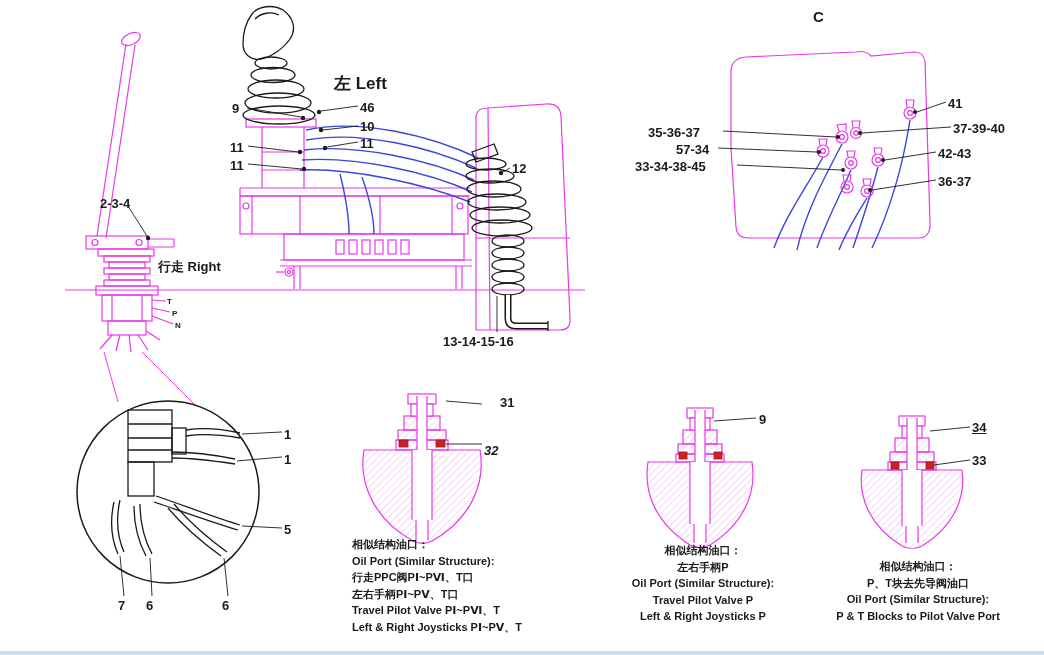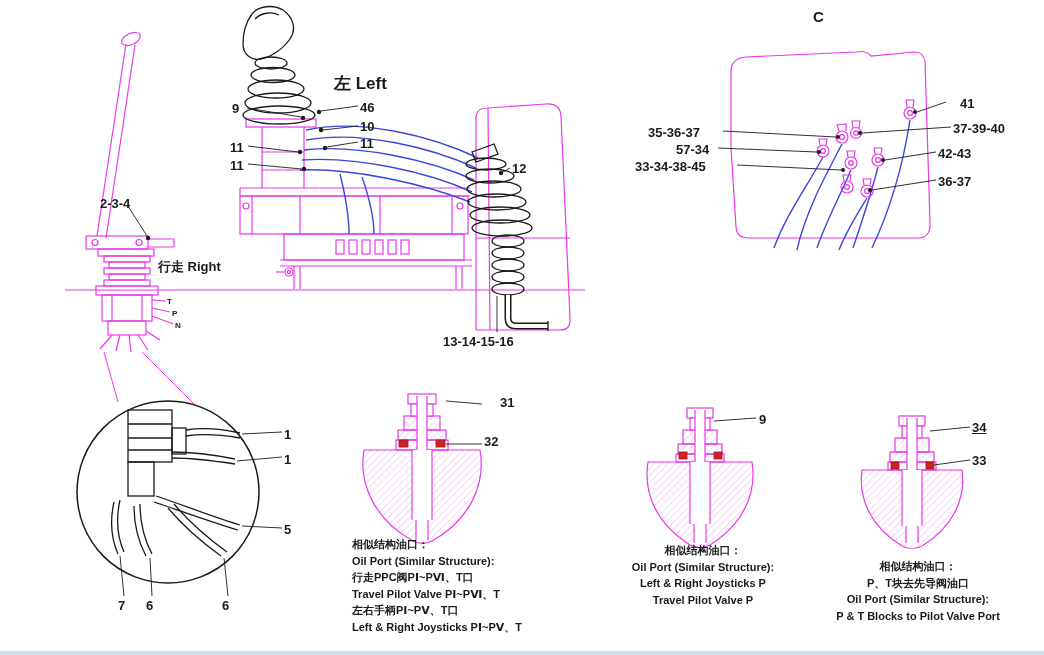--- a/index.html
+++ b/index.html
@@ -289,48 +289,49 @@
   <div class="lbl tiny" style="left:172px;top:309px;">P</div>
   <div class="lbl tiny" style="left:175px;top:321px;">N</div>
 
   <div class="lbl" style="left:284px;top:427px;">1</div>
   <div class="lbl" style="left:284px;top:452px;">1</div>
   <div class="lbl" style="left:284px;top:522px;">5</div>
   <div class="lbl" style="left:118px;top:598px;">7</div>
   <div class="lbl" style="left:146px;top:598px;">6</div>
   <div class="lbl" style="left:222px;top:598px;">6</div>
 
-  <div class="lbl" style="left:948px;top:96px;margin-left:12px;">41</div>
+  <div class="lbl" style="left:948px;top:96px;">41</div>
   <div class="lbl" style="left:953px;top:121px;">37-39-40</div>
   <div class="lbl" style="left:938px;top:146px;">42-43</div>
   <div class="lbl" style="left:938px;top:174px;">36-37</div>
   <div class="lbl" style="left:648px;top:125px;text-align:center;">35-36-37</div>
   <div class="lbl" style="left:676px;top:142px;">57-34</div>
   <div class="lbl" style="left:635px;top:159px;">33-34-38-45</div>
 
   <div class="lbl" style="left:484px;top:395px;margin-left:16px;">31</div>
-  <div class="lbl" style="left:484px;top:434px;">32</div>
+  <div class="lbl" style="left:484px;top:443px;font-style:italic;">32</div>
   <div class="lbl" style="left:759px;top:412px;">9</div>
   <div class="lbl" style="left:972px;top:420px;text-decoration:underline;">34</div>
   <div class="lbl" style="left:972px;top:453px;">33</div>
 
   <div class="note" style="left:352px;top:536px;">
     <div>相似结构油口：</div>
     <div>Oil Port (Similar Structure):</div>
     <div>行走PPC阀PⅠ~PⅥ、T口</div>
+    <div>左右手柄PⅠ~PⅤ、T口</div>
     <div>Travel Pilot Valve PⅠ~PⅥ、T</div>
-    <div>左右手柄PⅠ~PⅤ、T口</div>
     <div>Left &amp; Right Joysticks PⅠ~PⅤ、T</div>
   </div>
 
   <div class="note center" style="left:608px;top:542px;width:190px;">
     <div>相似结构油口：</div>
+    <div>左右手柄P</div>
     <div>Oil Port (Similar Structure):</div>
+    <div>Travel Pilot Valve P</div>
     <div>Left &amp; Right Joysticks P</div>
-    <div>Travel Pilot Valve P</div>
   </div>
 
   <div class="note center" style="left:818px;top:558px;width:200px;">
     <div>相似结构油口：</div>
     <div>P、T块去先导阀油口</div>
     <div>Oil Port (Similar Structure):</div>
     <div>P &amp; T Blocks to Pilot Valve Port</div>
   </div>
 
   <div class="bottom-edge"></div>

